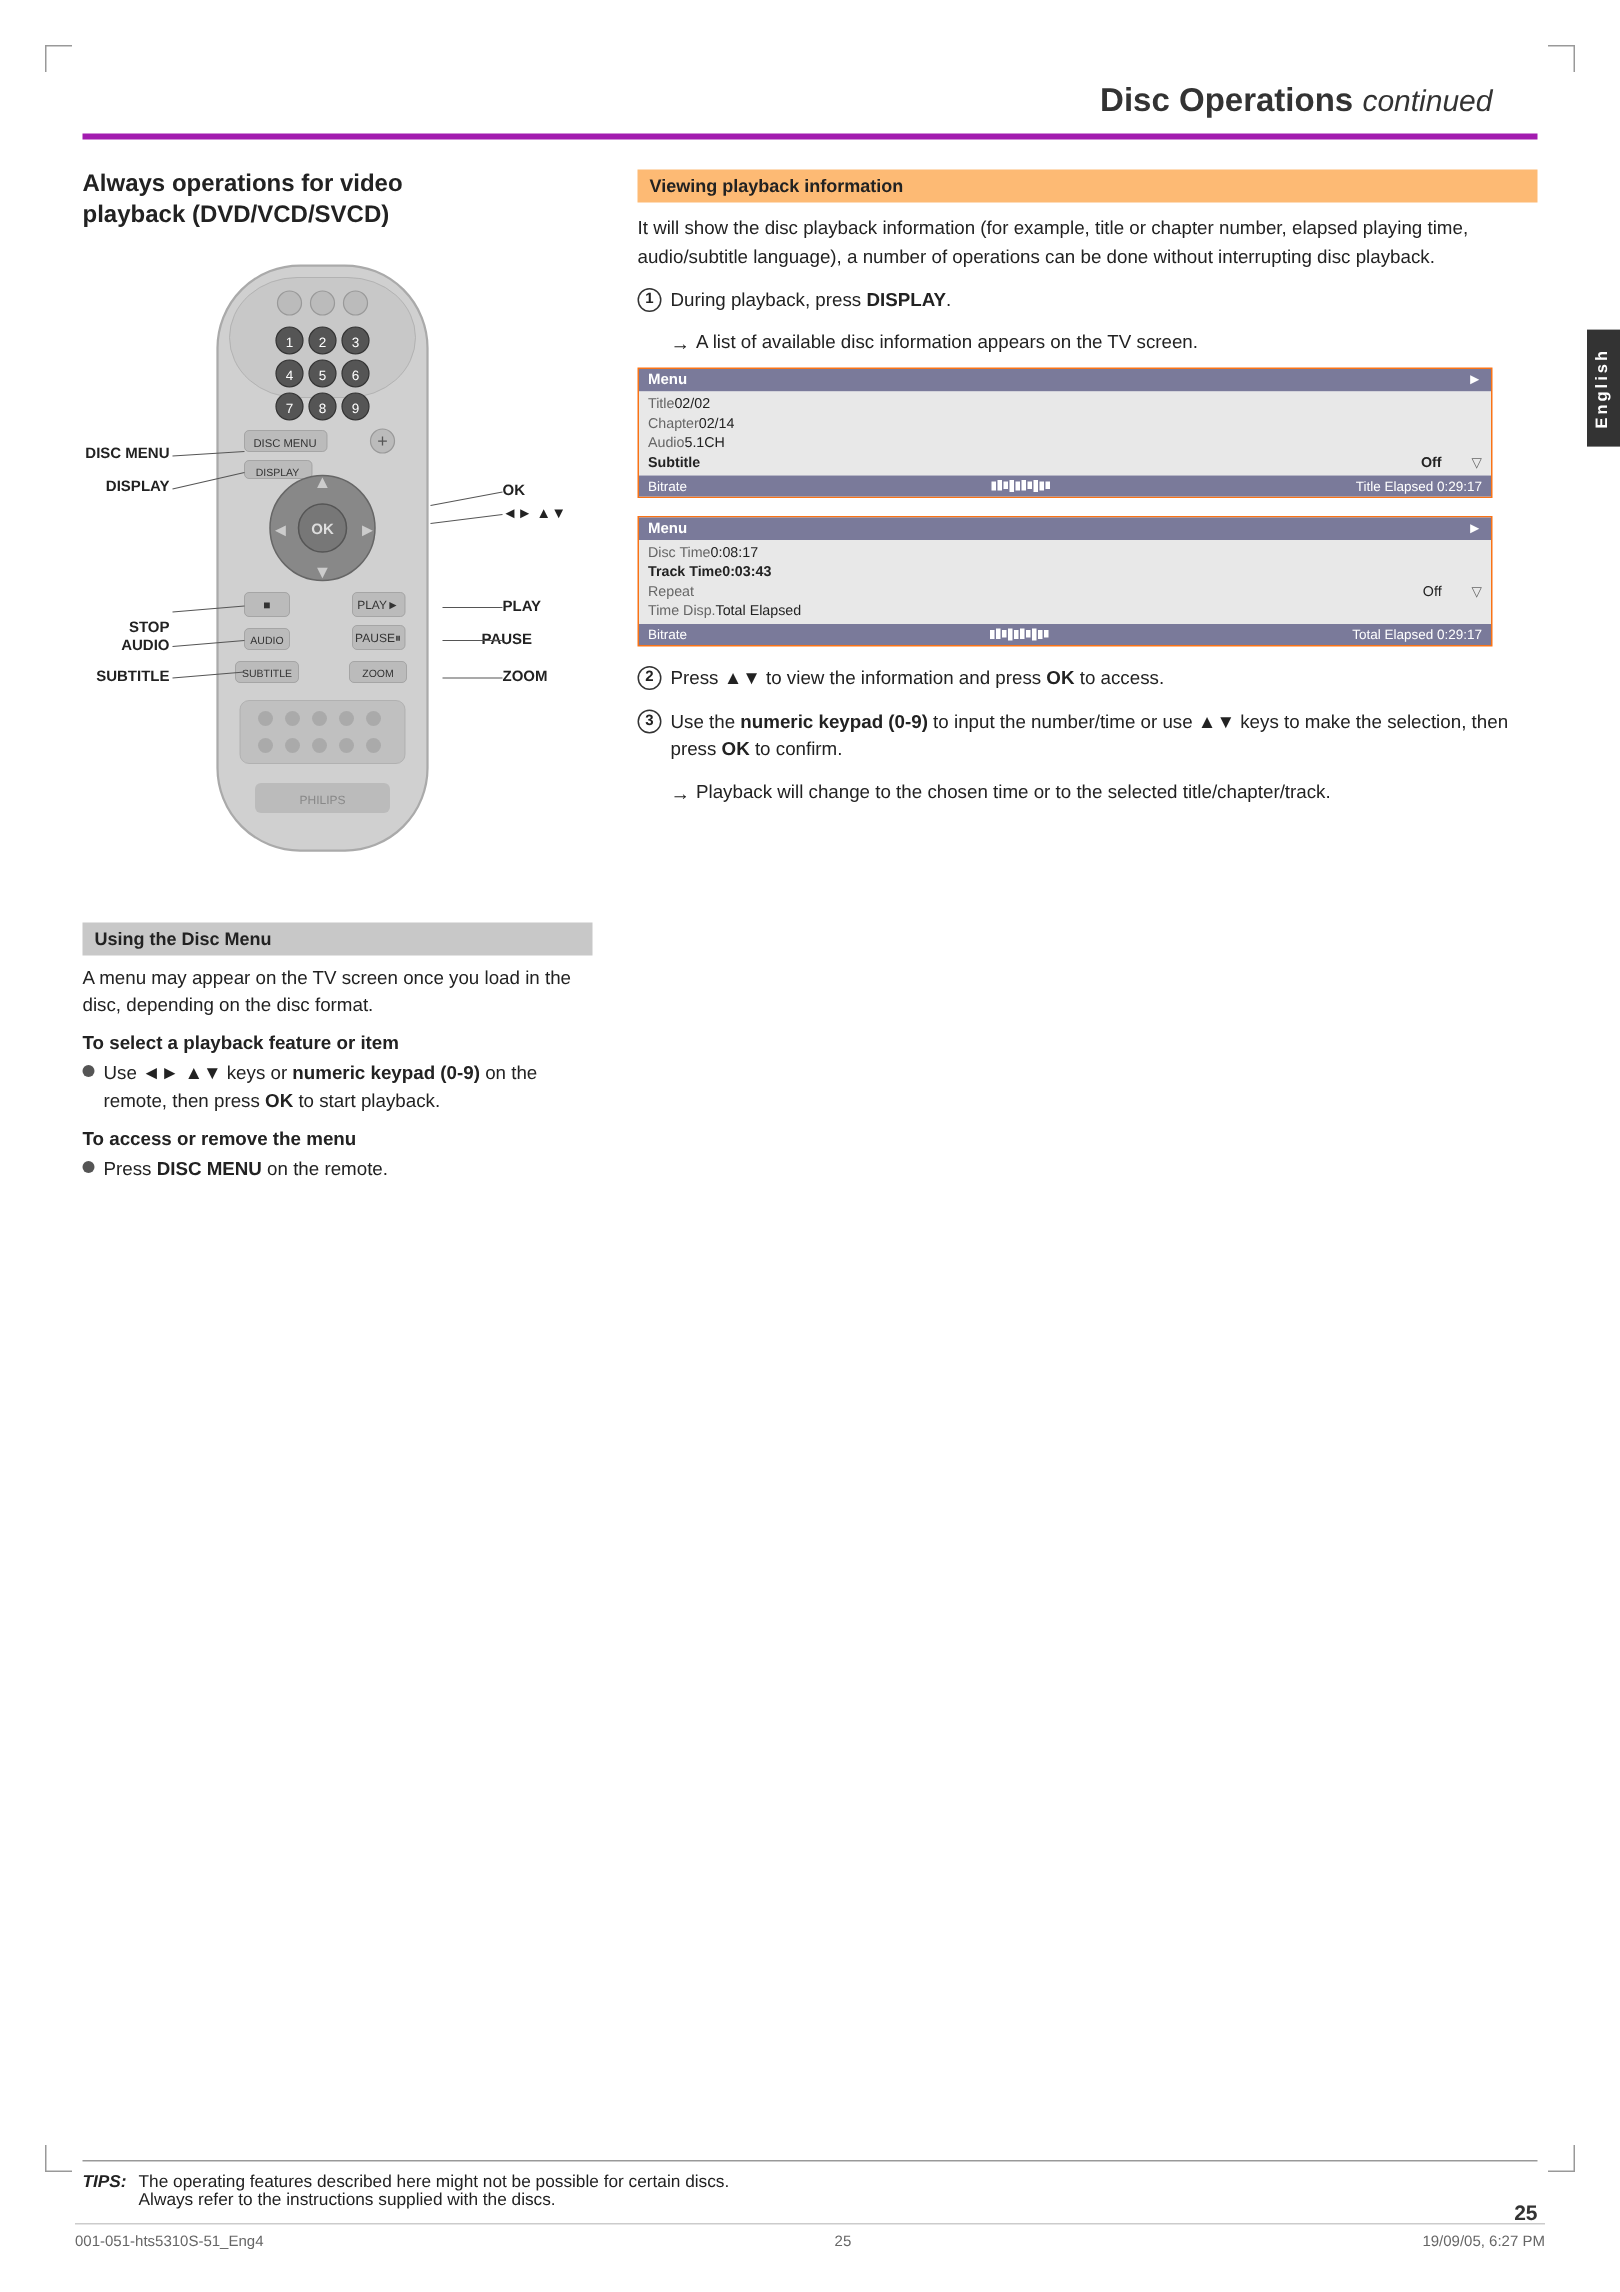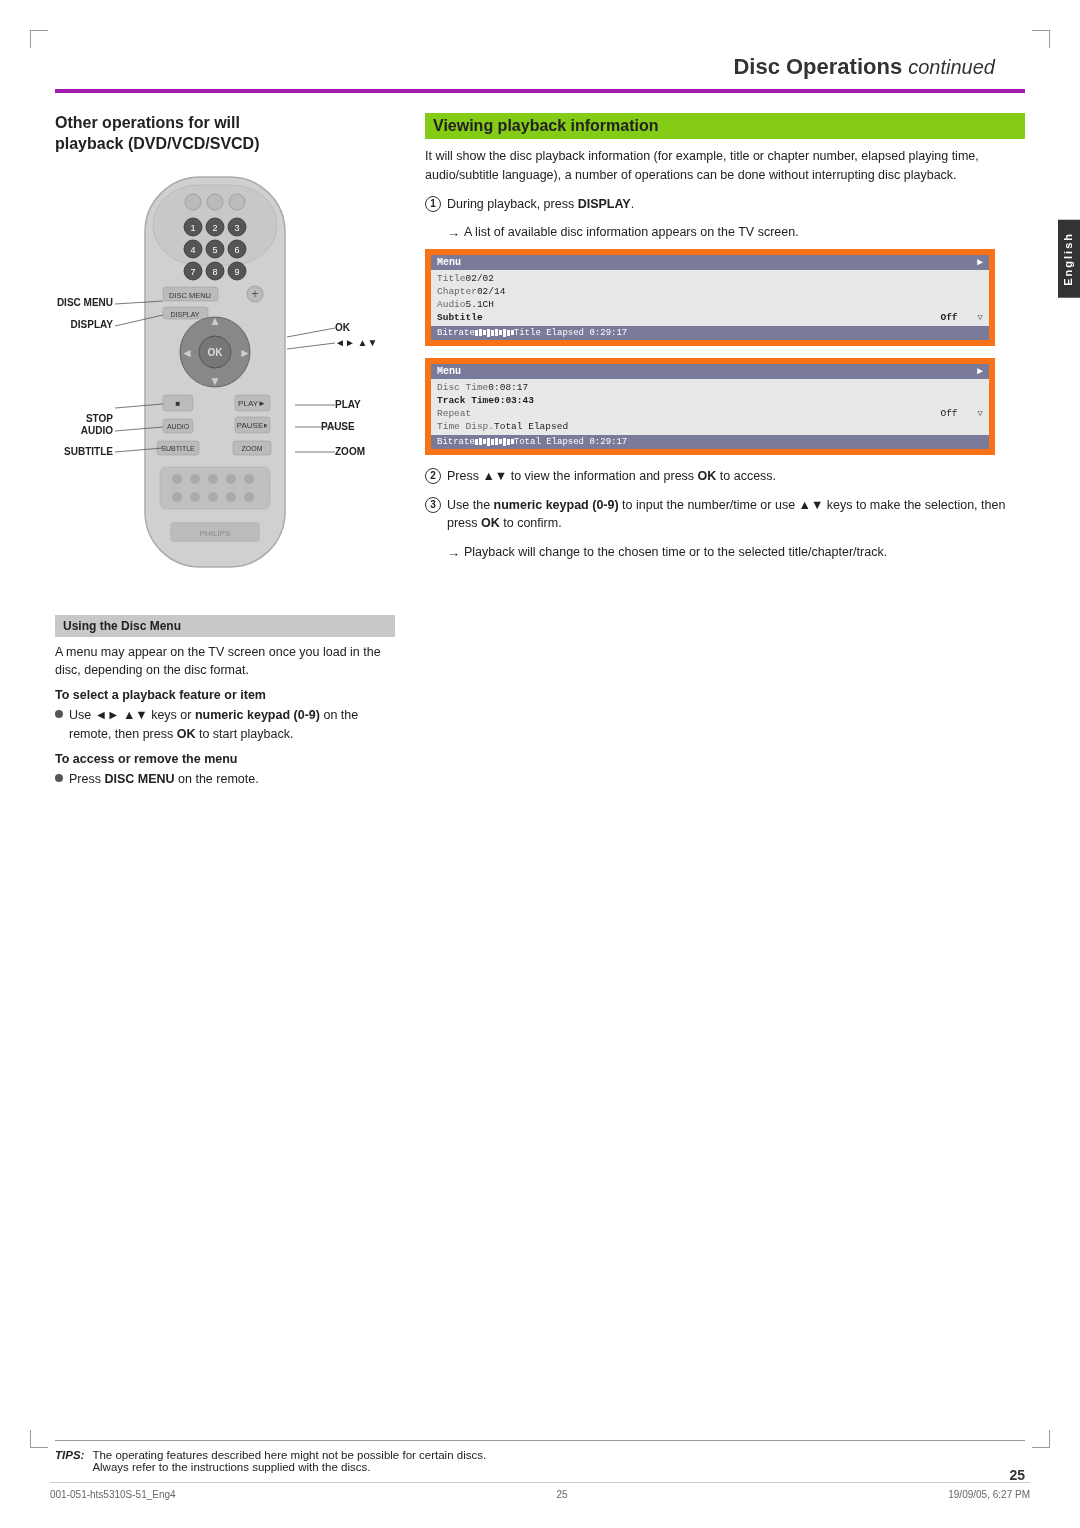--- a/index.html
+++ b/index.html
@@ -150,23 +150,23 @@
       height: 8px;
       background: #555;
       border-radius: 50%;
       margin-top: 4px;
       margin-right: 6px;
       flex-shrink: 0;
     }
 
     
     .viewing-box {
-      background: #84cc16;
+      background: #fdba74;
       padding: 4px 8px;
-      font-size: 16px;
+      font-size: 12px;
       font-weight: bold;
       margin-bottom: 8px;
       display: inline-block;
       width: 100%;
     }
 
     .viewing-text {
       font-size: 12.5px;
       line-height: 1.5;
       margin-bottom: 10px;
@@ -202,25 +202,24 @@
       line-height: 1.5;
       padding-left: 22px;
     }
     .arrow-sym {
       margin-right: 4px;
       font-size: 13px;
     }
 
     
     .menu-display {
-      border: 6px solid #f97316;
+      border: 1px solid #f97316;
       margin-bottom: 12px;
       font-size: 10.5px;
       width: 95%;
-      font-family: Liberation Mono, monospace;
     }
     .menu-header-row {
       background: #7a7a9a;
       color: #fff;
       padding: 2px 6px;
       display: flex;
       justify-content: space-between;
       font-size: 10px;
       font-weight: bold;
     }
@@ -236,21 +235,21 @@
     }
     .menu-row .label { color: #666; font-size: 9.5px; }
     .menu-row .value { color: #222; font-size: 9.5px; }
     .menu-row.bold-row .label { font-weight: bold; color: #222; }
     .menu-row.bold-row .value { font-weight: bold; color: #222; }
     .menu-footer-row {
       background: #7a7a9a;
       color: #fff;
       padding: 2px 6px;
       display: flex;
-      justify-content: flex-start;
+      justify-content: space-between;
       font-size: 9px;
       align-items: center;
     }
     .bitrate-bars {
       display: flex;
       gap: 1px;
       align-items: center;
     }
     .bitrate-bar {
       width: 3px;
@@ -293,21 +292,21 @@
     <span>
       <strong>Disc Operations</strong> <span style="font-style:italic; font-size:20px;">continued</span>
     </span>
   </div>
 
   <div class="two-col">
 
     <div class="left-col">
 
       <div class="section-heading">
-        <span>Other operations for will</span><br>
+        <span>Always operations for video</span><br>
         <span>playback (DVD/VCD/SVCD)</span>
       </div>
 
       
       <div style="position:relative; width:340px; height:430px; margin-bottom: 10px;">
 
         <svg width="200" height="420" viewBox="0 0 200 420" style="position:absolute; left:60px; top:0;">
 
           <rect x="30" y="10" width="140" height="390" rx="55" ry="55" fill="#d0d0d0" stroke="#aaa" stroke-width="1.5"></rect>
 

